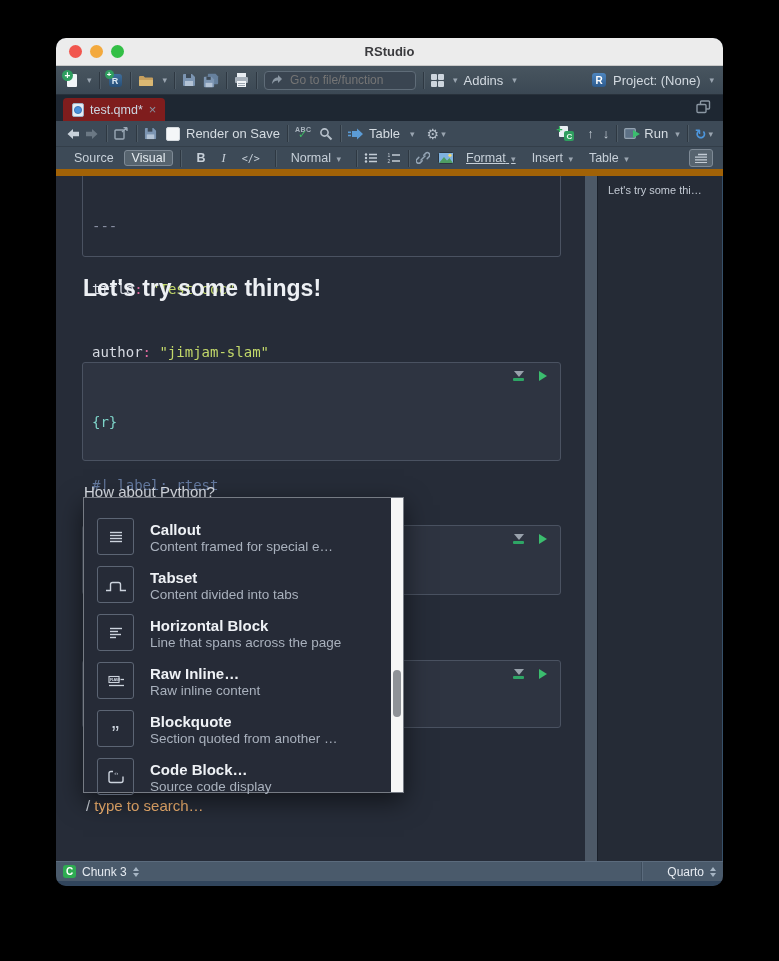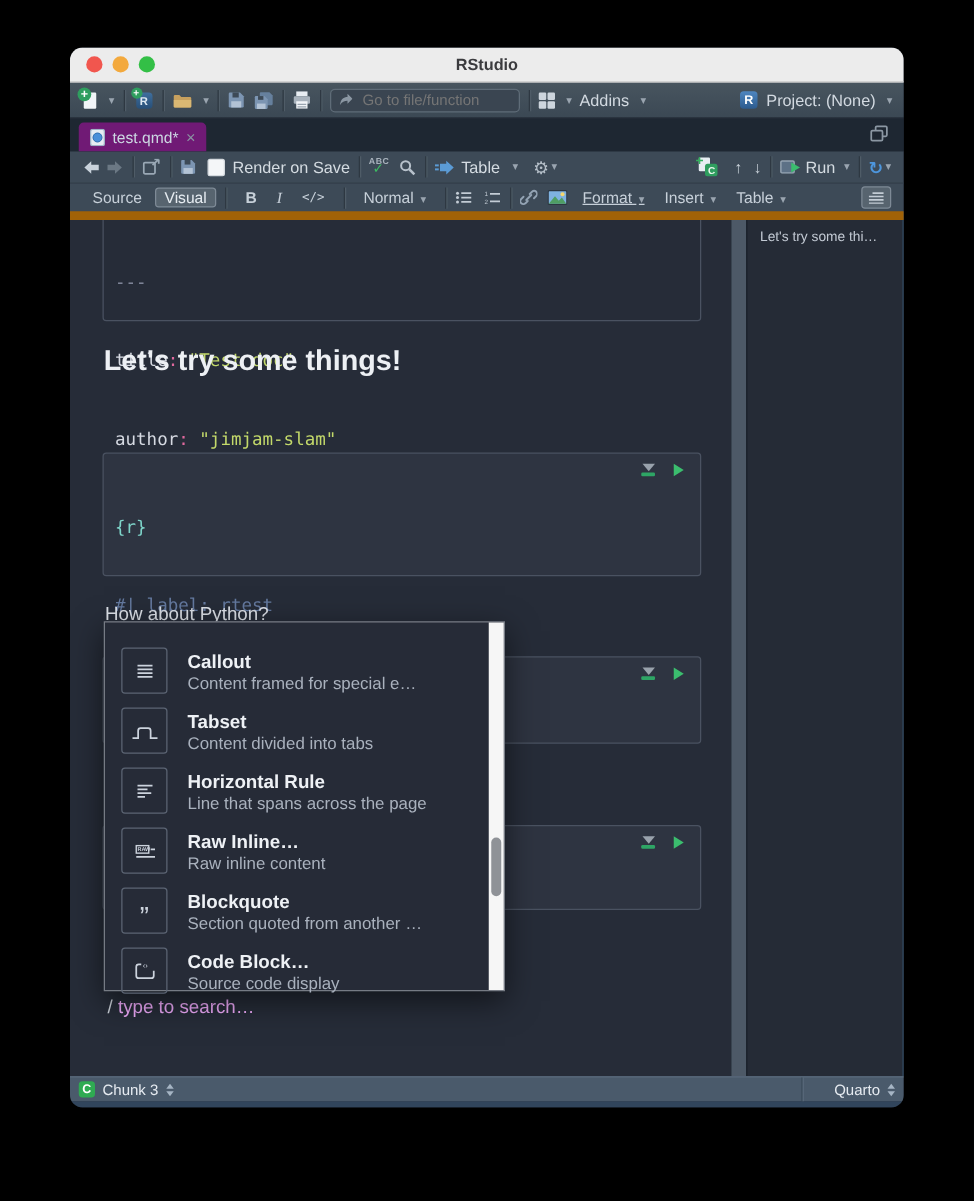--- a/index.html
+++ b/index.html
@@ -26,21 +26,21 @@
   .goto{display:flex;align-items:center;gap:6px;background:#3a4551;border:1px solid #5f6c78;
         border-radius:4px;height:17px;width:138px;padding:0 6px;}
   .goto input{background:transparent;border:none;outline:none;font-size:12px;color:#97a2ad;
               width:110px;font-family:inherit;}
   .grid-icon{width:13px;height:13px;display:grid;grid-template-columns:6px 6px;grid-template-rows:6px 6px;gap:1px;}
   .grid-icon i{background:#cdd5dd;border-radius:1px;}
   .rproj{width:14px;height:14px;border-radius:3px;background:linear-gradient(#4e86c0,#2d5b8e);
          color:#fff;font-size:10px;font-weight:bold;display:flex;align-items:center;justify-content:center;}
   
   .tabbar{height:26px;flex:0 0 auto;background:#1e2732;display:flex;align-items:flex-end;position:relative;}
-  .tab{margin-left:7px;height:23px;background:#701a75;border-radius:4px 4px 0 0;
+  .tab{margin-left:7px;height:23px;background:#7f1d1d;border-radius:4px 4px 0 0;
        display:flex;align-items:center;gap:6px;padding:0 9px;font-size:12.5px;color:#ccd7e2;}
   .tab .close{color:#8a94a2;font-size:13px;}
   .maxpane{position:absolute;right:12px;top:5px;}
   
   .edit-toolbar{height:25px;flex:0 0 auto;background:#3d4a57;border-bottom:1px solid #333e49;
                 display:flex;align-items:center;padding:0 10px;font-size:13px;color:#d5dce2;}
   .chk{width:12px;height:12px;background:#f4f6f8;border-radius:2px;border:1px solid #d4d9de;}
   .abc{position:relative;width:20px;height:15px;}
   .abc b{font-size:7px;color:#a9b3bd;letter-spacing:.5px;position:absolute;top:0;left:0;}
   .abc s{text-decoration:none;color:#3dbb62;font-size:11px;font-weight:bold;position:absolute;left:3px;top:2px;}
@@ -92,21 +92,21 @@
   .pitems{padding:9px 0 0 13px;}
   .pitem{display:flex;align-items:flex-end;gap:16px;height:48px;}
   .pbox{width:35px;height:35px;border:1px solid #5c6574;border-radius:3px;flex:0 0 auto;
         display:flex;align-items:center;justify-content:center;color:#ccd3dd;}
   .ptitle{font-size:15px;font-weight:bold;color:#eef1f5;line-height:18px;}
   .pdesc{font-size:13.5px;color:#a9b1bd;line-height:16px;}
   .ptrack{position:absolute;top:0;right:0;bottom:0;width:12px;background:#f6f6f6;}
   .pthumb{position:absolute;top:172px;right:2px;width:8px;height:47px;background:#8f9297;border-radius:4px;}
   .quoteglyph{font-size:22px;line-height:10px;margin-top:10px;}
   .hint{position:absolute;left:30px;top:621px;font-size:15px;}
-  .hint .sl{color:#ccd2da;} .hint .tx{color:#f0abfc;}
+  .hint .sl{color:#ccd2da;} .hint .tx{color:#fdba74;}
   
   .statusbar{height:19px;flex:0 0 auto;background:#4a5a6b;border-top:1px solid #5b6b7d;
              display:flex;align-items:center;font-size:12px;color:#e6ebf1;padding:0 7px;position:relative;}
   .cbadge{width:13px;height:13px;background:#2fab52;border-radius:3px;color:#fff;font-size:10px;
           font-weight:bold;display:flex;align-items:center;justify-content:center;margin-right:6px;}
   .spin{display:inline-flex;flex-direction:column;gap:2px;margin-left:6px;}
   .spin i{width:0;height:0;border-left:3px solid transparent;border-right:3px solid transparent;}
   .spin .u{border-bottom:4px solid #a6b5c4;} .spin .d{border-top:4px solid #a6b5c4;}
   .status-div{position:absolute;right:81px;top:0;bottom:0;width:1px;background:#3d4c5c;box-shadow:1px 0 0 #5b6b7d;}
   .bottomstrip{height:5px;background:#31455c;flex:0 0 auto;}
@@ -475,21 +475,21 @@
               <svg width="20" height="20" viewBox="0 0 20 20">
                   <g stroke="#ccd3dd" stroke-width="1.4">
                     <line x1="4" y1="5.5" x2="16" y2="5.5"></line>
                     <line x1="4" y1="8.5" x2="12" y2="8.5"></line>
                     <line x1="4" y1="11.5" x2="15" y2="11.5"></line>
                     <line x1="4" y1="14.5" x2="10" y2="14.5"></line>
                   </g>
                 </svg>
             </span>
             <span>
-                <div class="ptitle">Horizontal Rule</div>
+                <div class="ptitle">Horizontal Block</div>
                   <div class="pdesc">Line that spans across the page</div>
               </span>
           </div>
           <div class="pitem">
             <span class="pbox">
               <svg width="20" height="20" viewBox="0 0 20 20">
                   <rect x="3" y="5.5" width="10" height="6" fill="none" stroke="#ccd3dd" stroke-width="1.1"></rect>
                   <text x="4" y="10.2" font-size="4.4" font-weight="bold" fill="#ccd3dd" font-family="sans-serif">RAW</text>
                   <line x1="14.5" y1="8.5" x2="18" y2="8.5" stroke="#ccd3dd" stroke-width="1.3"></line>
                   <line x1="3" y1="14.5" x2="18" y2="14.5" stroke="#ccd3dd" stroke-width="1.3"></line>

